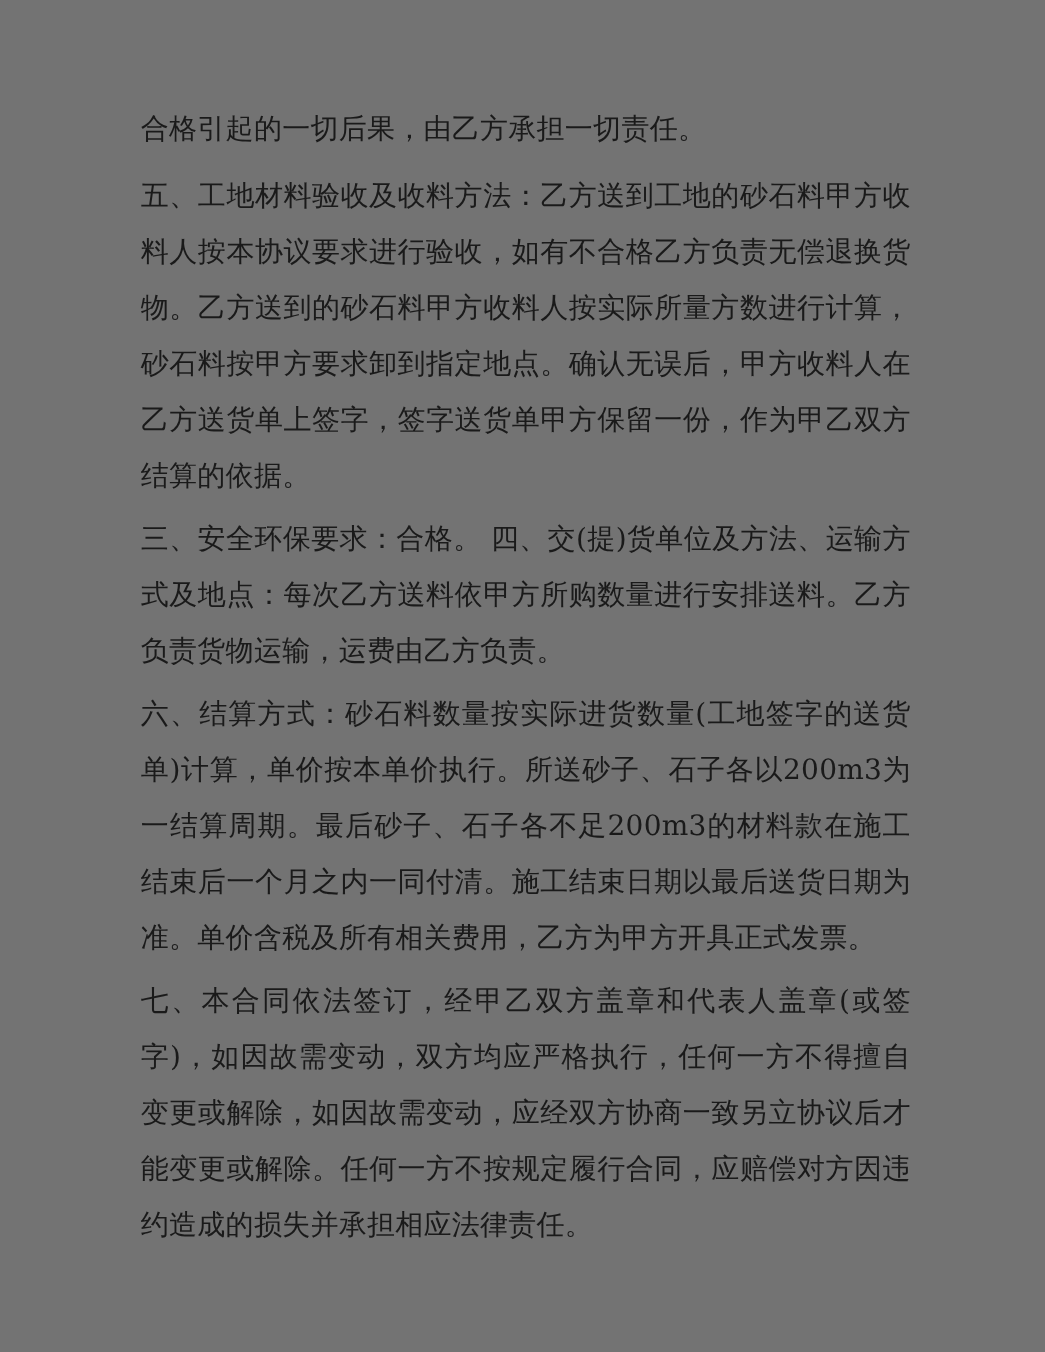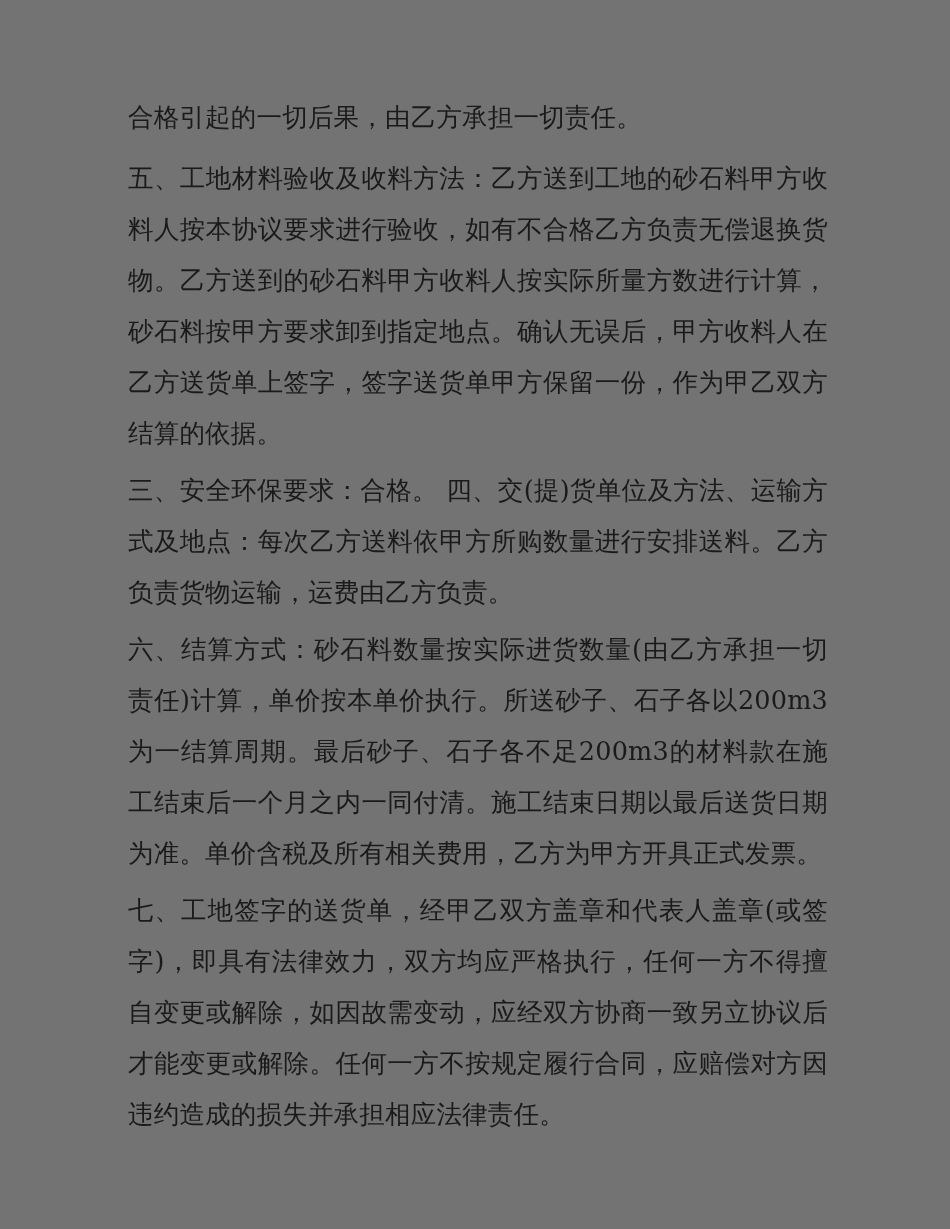--- a/index.html
+++ b/index.html
@@ -40,16 +40,16 @@
   }
 </style>
 </head>
 <body>
 
 <div class="page">
   <div class="doc-body">
     <p class="para para-first">合格引起的一切后果，由乙方承担一切责任。</p>
     <p class="para">五、工地材料验收及收料方法：乙方送到工地的砂石料甲方收料人按本协议要求进行验收，如有不合格乙方负责无偿退换货物。乙方送到的砂石料甲方收料人按实际所量方数进行计算，砂石料按甲方要求卸到指定地点。确认无误后，甲方收料人在乙方送货单上签字，签字送货单甲方保留一份，作为甲乙双方结算的依据。</p>
     <p class="para">三、安全环保要求：合格。 四、交(提)货单位及方法、运输方式及地点：每次乙方送料依甲方所购数量进行安排送料。乙方负责货物运输，运费由乙方负责。</p>
-    <p class="para">六、结算方式：砂石料数量按实际进货数量(由乙方承担一切责任)计算，单价按本单价执行。所送砂子、石子各以200m3为一结算周期。最后砂子、石子各不足200m3的材料款在施工结束后一个月之内一同付清。施工结束日期以最后送货日期为准。单价含税及所有相关费用，乙方为甲方开具正式发票。</p>
-    <p class="para">七、工地签字的送货单，经甲乙双方盖章和代表人盖章(或签字)，即具有法律效力，双方均应严格执行，任何一方不得擅自变更或解除，如因故需变动，应经双方协商一致另立协议后才能变更或解除。任何一方不按规定履行合同，应赔偿对方因违约造成的损失并承担相应法律责任。</p>
+    <p class="para">六、结算方式：砂石料数量按实际进货数量(工地签字的送货单)计算，单价按本单价执行。所送砂子、石子各以200m3为一结算周期。最后砂子、石子各不足200m3的材料款在施工结束后一个月之内一同付清。施工结束日期以最后送货日期为准。单价含税及所有相关费用，乙方为甲方开具正式发票。</p>
+    <p class="para">七、本合同依法签订，经甲乙双方盖章和代表人盖章(或签字)，如因故需变动，双方均应严格执行，任何一方不得擅自变更或解除，如因故需变动，应经双方协商一致另立协议后才能变更或解除。任何一方不按规定履行合同，应赔偿对方因违约造成的损失并承担相应法律责任。</p>
   </div>
 </div>
 
 </body></html>

